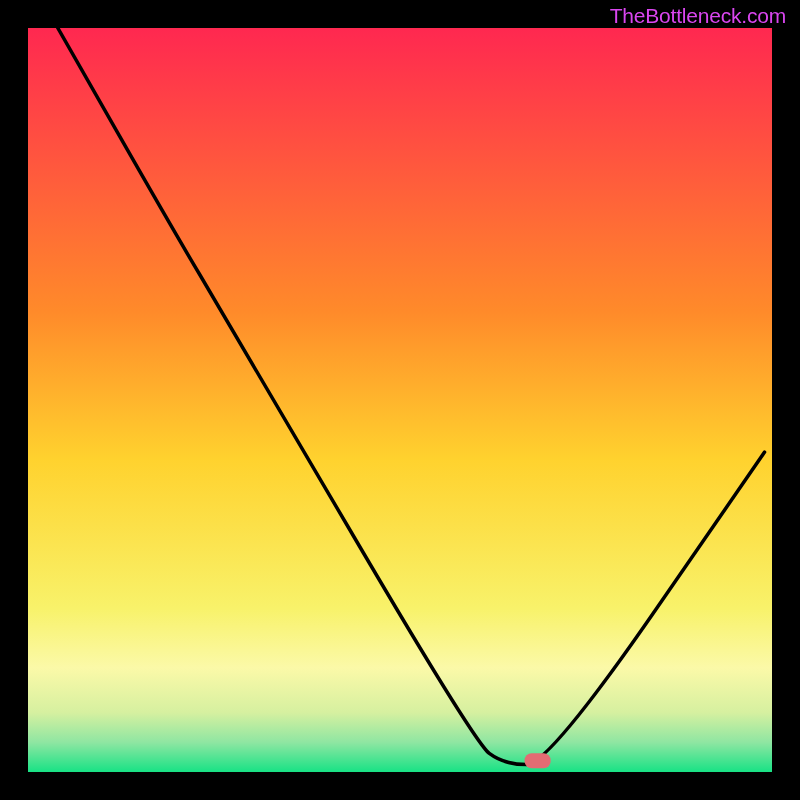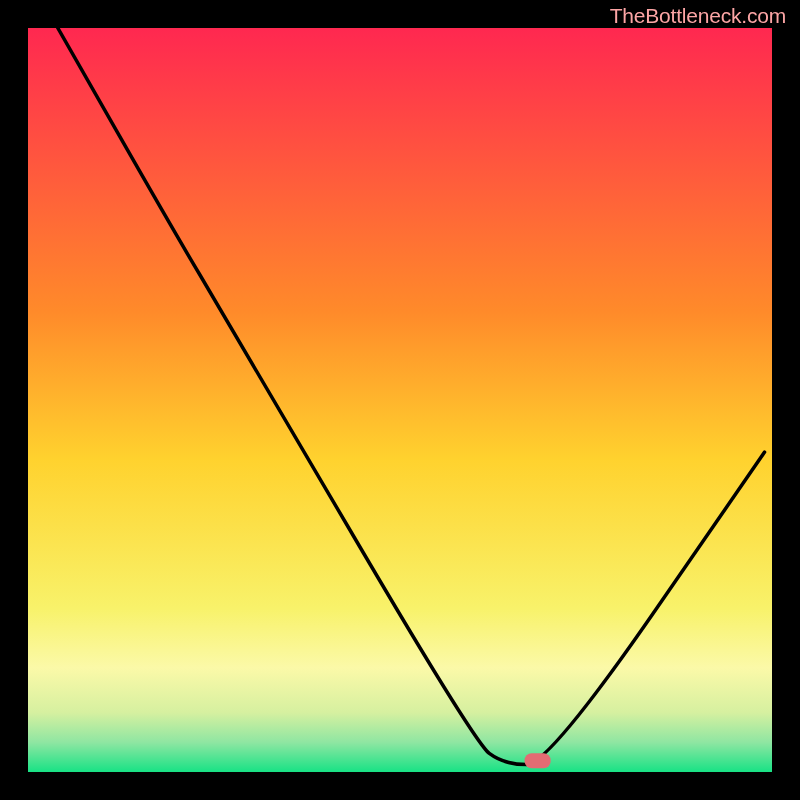--- a/index.html
+++ b/index.html
@@ -13,21 +13,21 @@
   }
   .wrapper {
     width: 800px;
     height: 800px;
     position: relative;
   }
   .watermark {
     position: absolute;
     top: 4px;
     right: 14px;
-    color: #fca5a5;
+    color: #d946ef;
     font-size: 21px;
     font-weight: 500;
     letter-spacing: -0.2px;
     z-index: 30;
   }
   .plot-frame {
     position: absolute;
     left: 28px;
     top: 28px;
     width: 744px;

